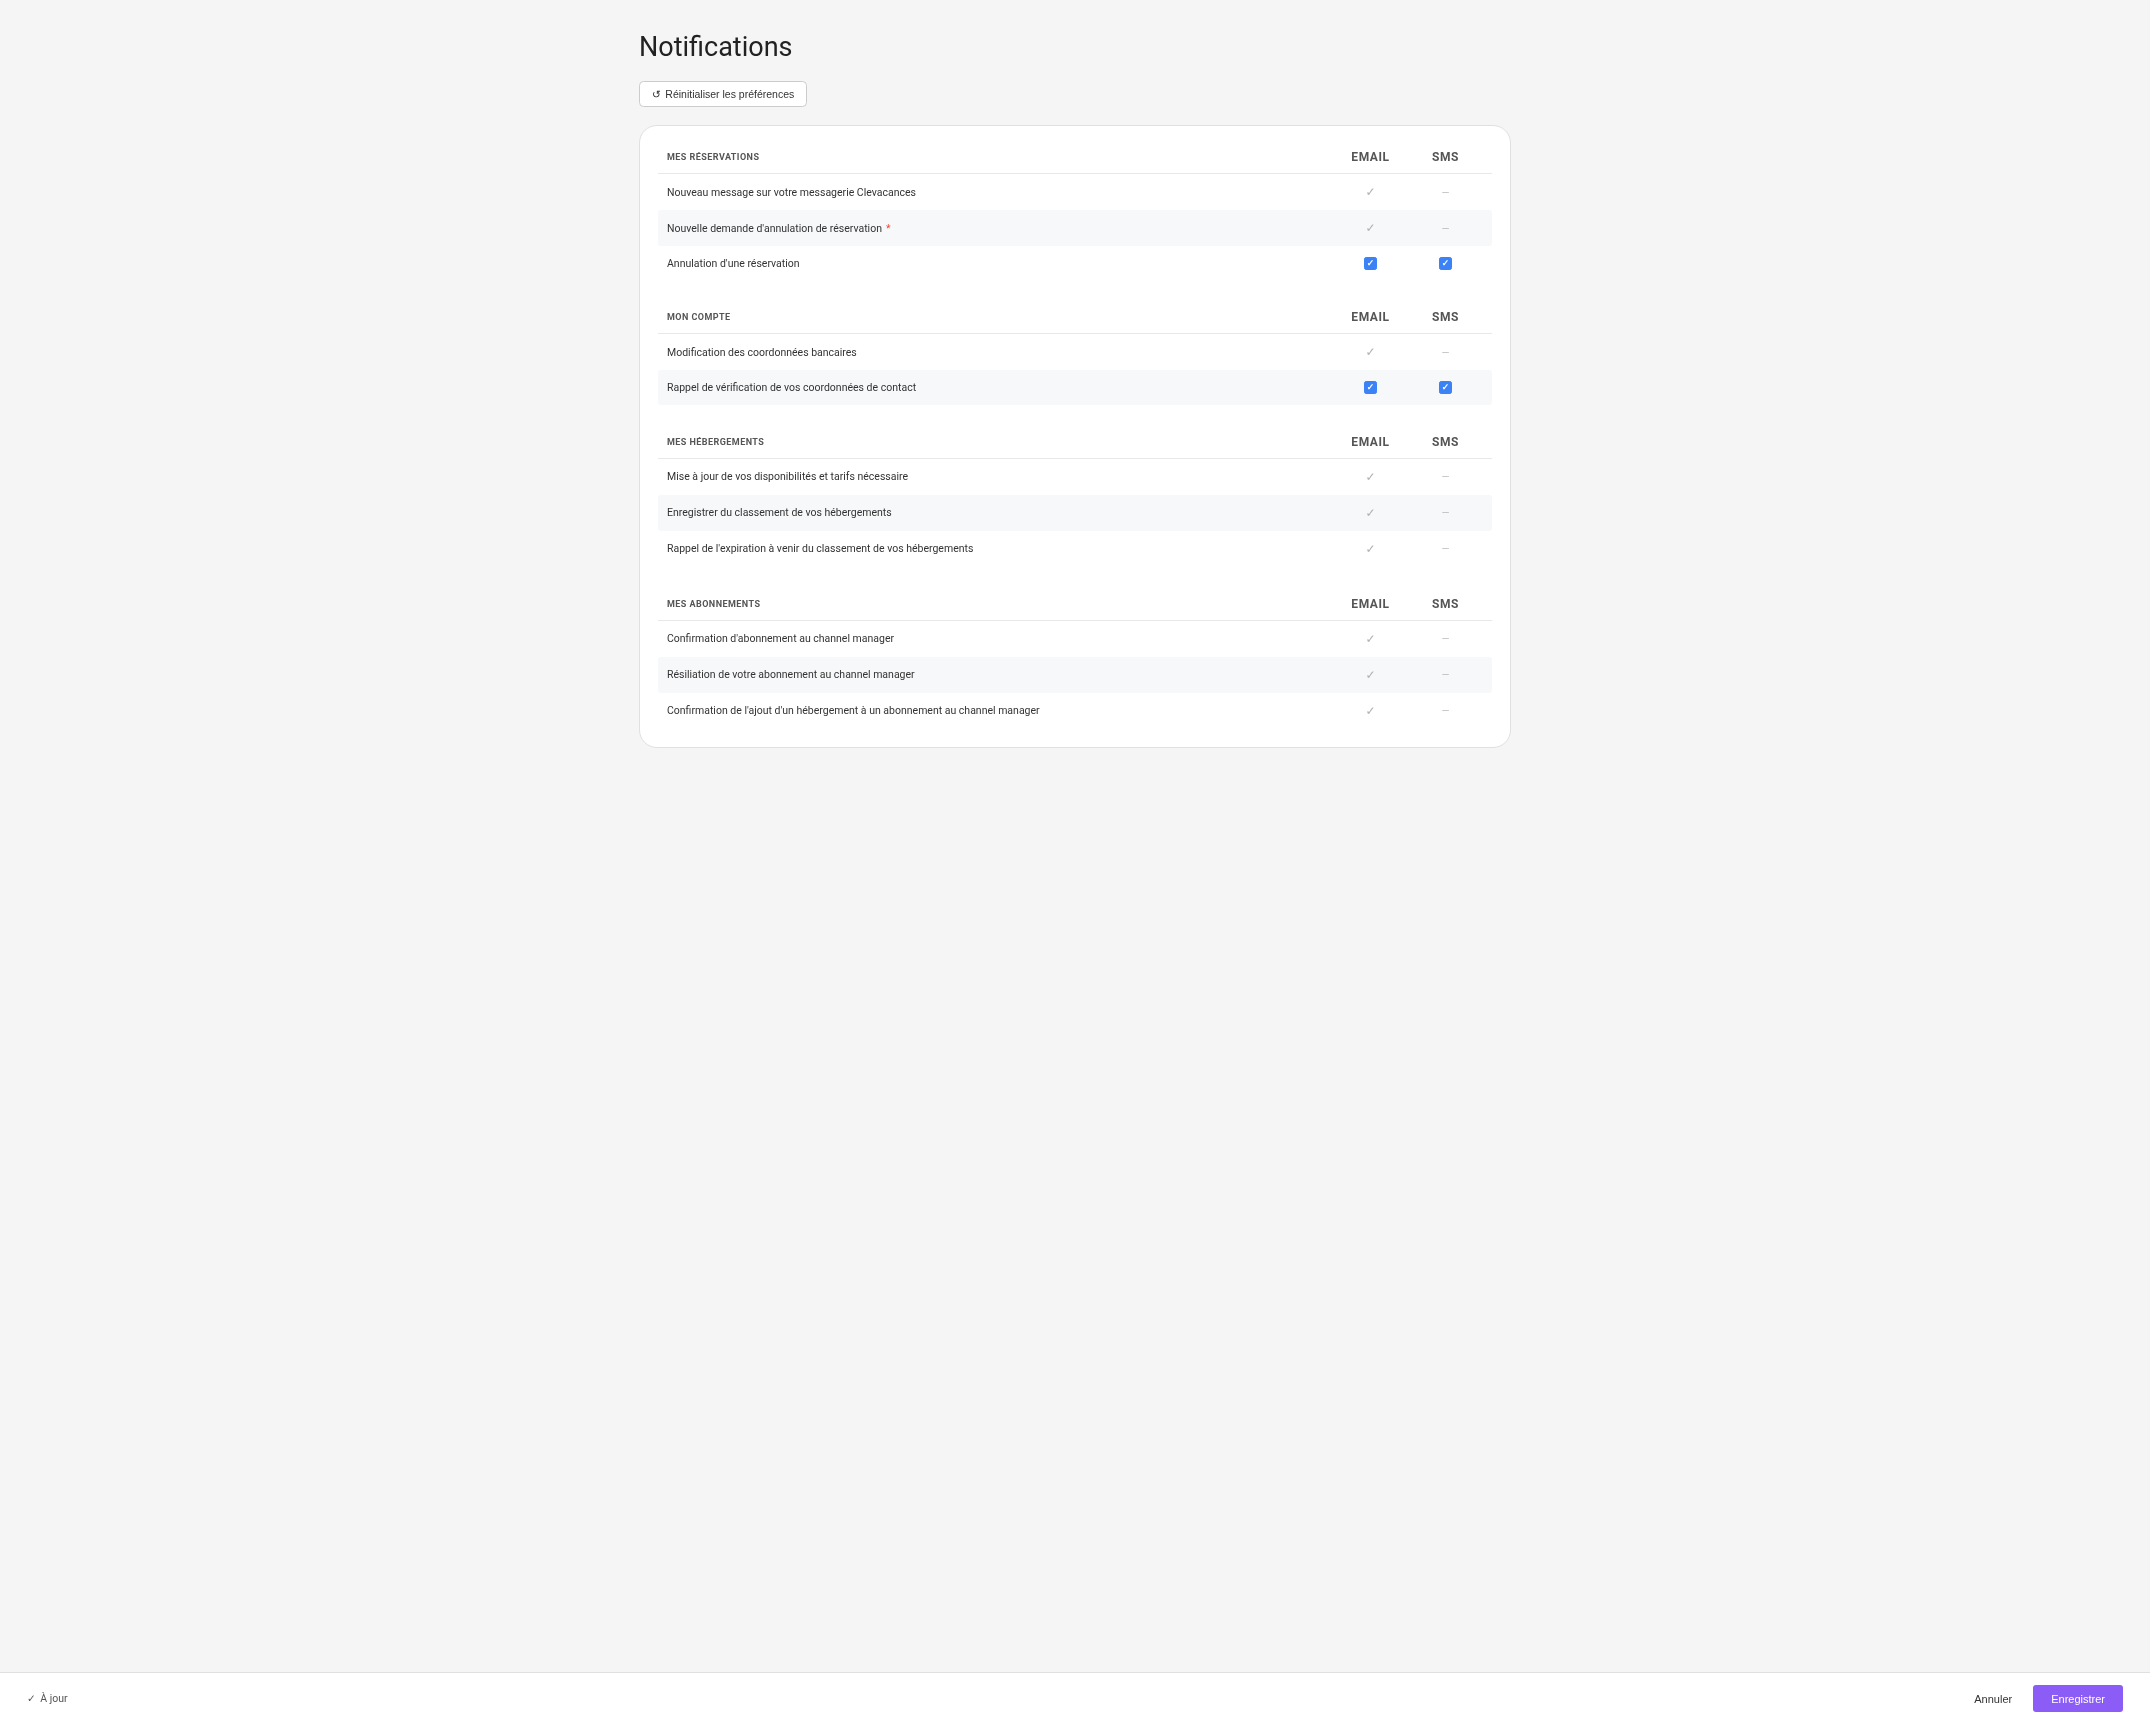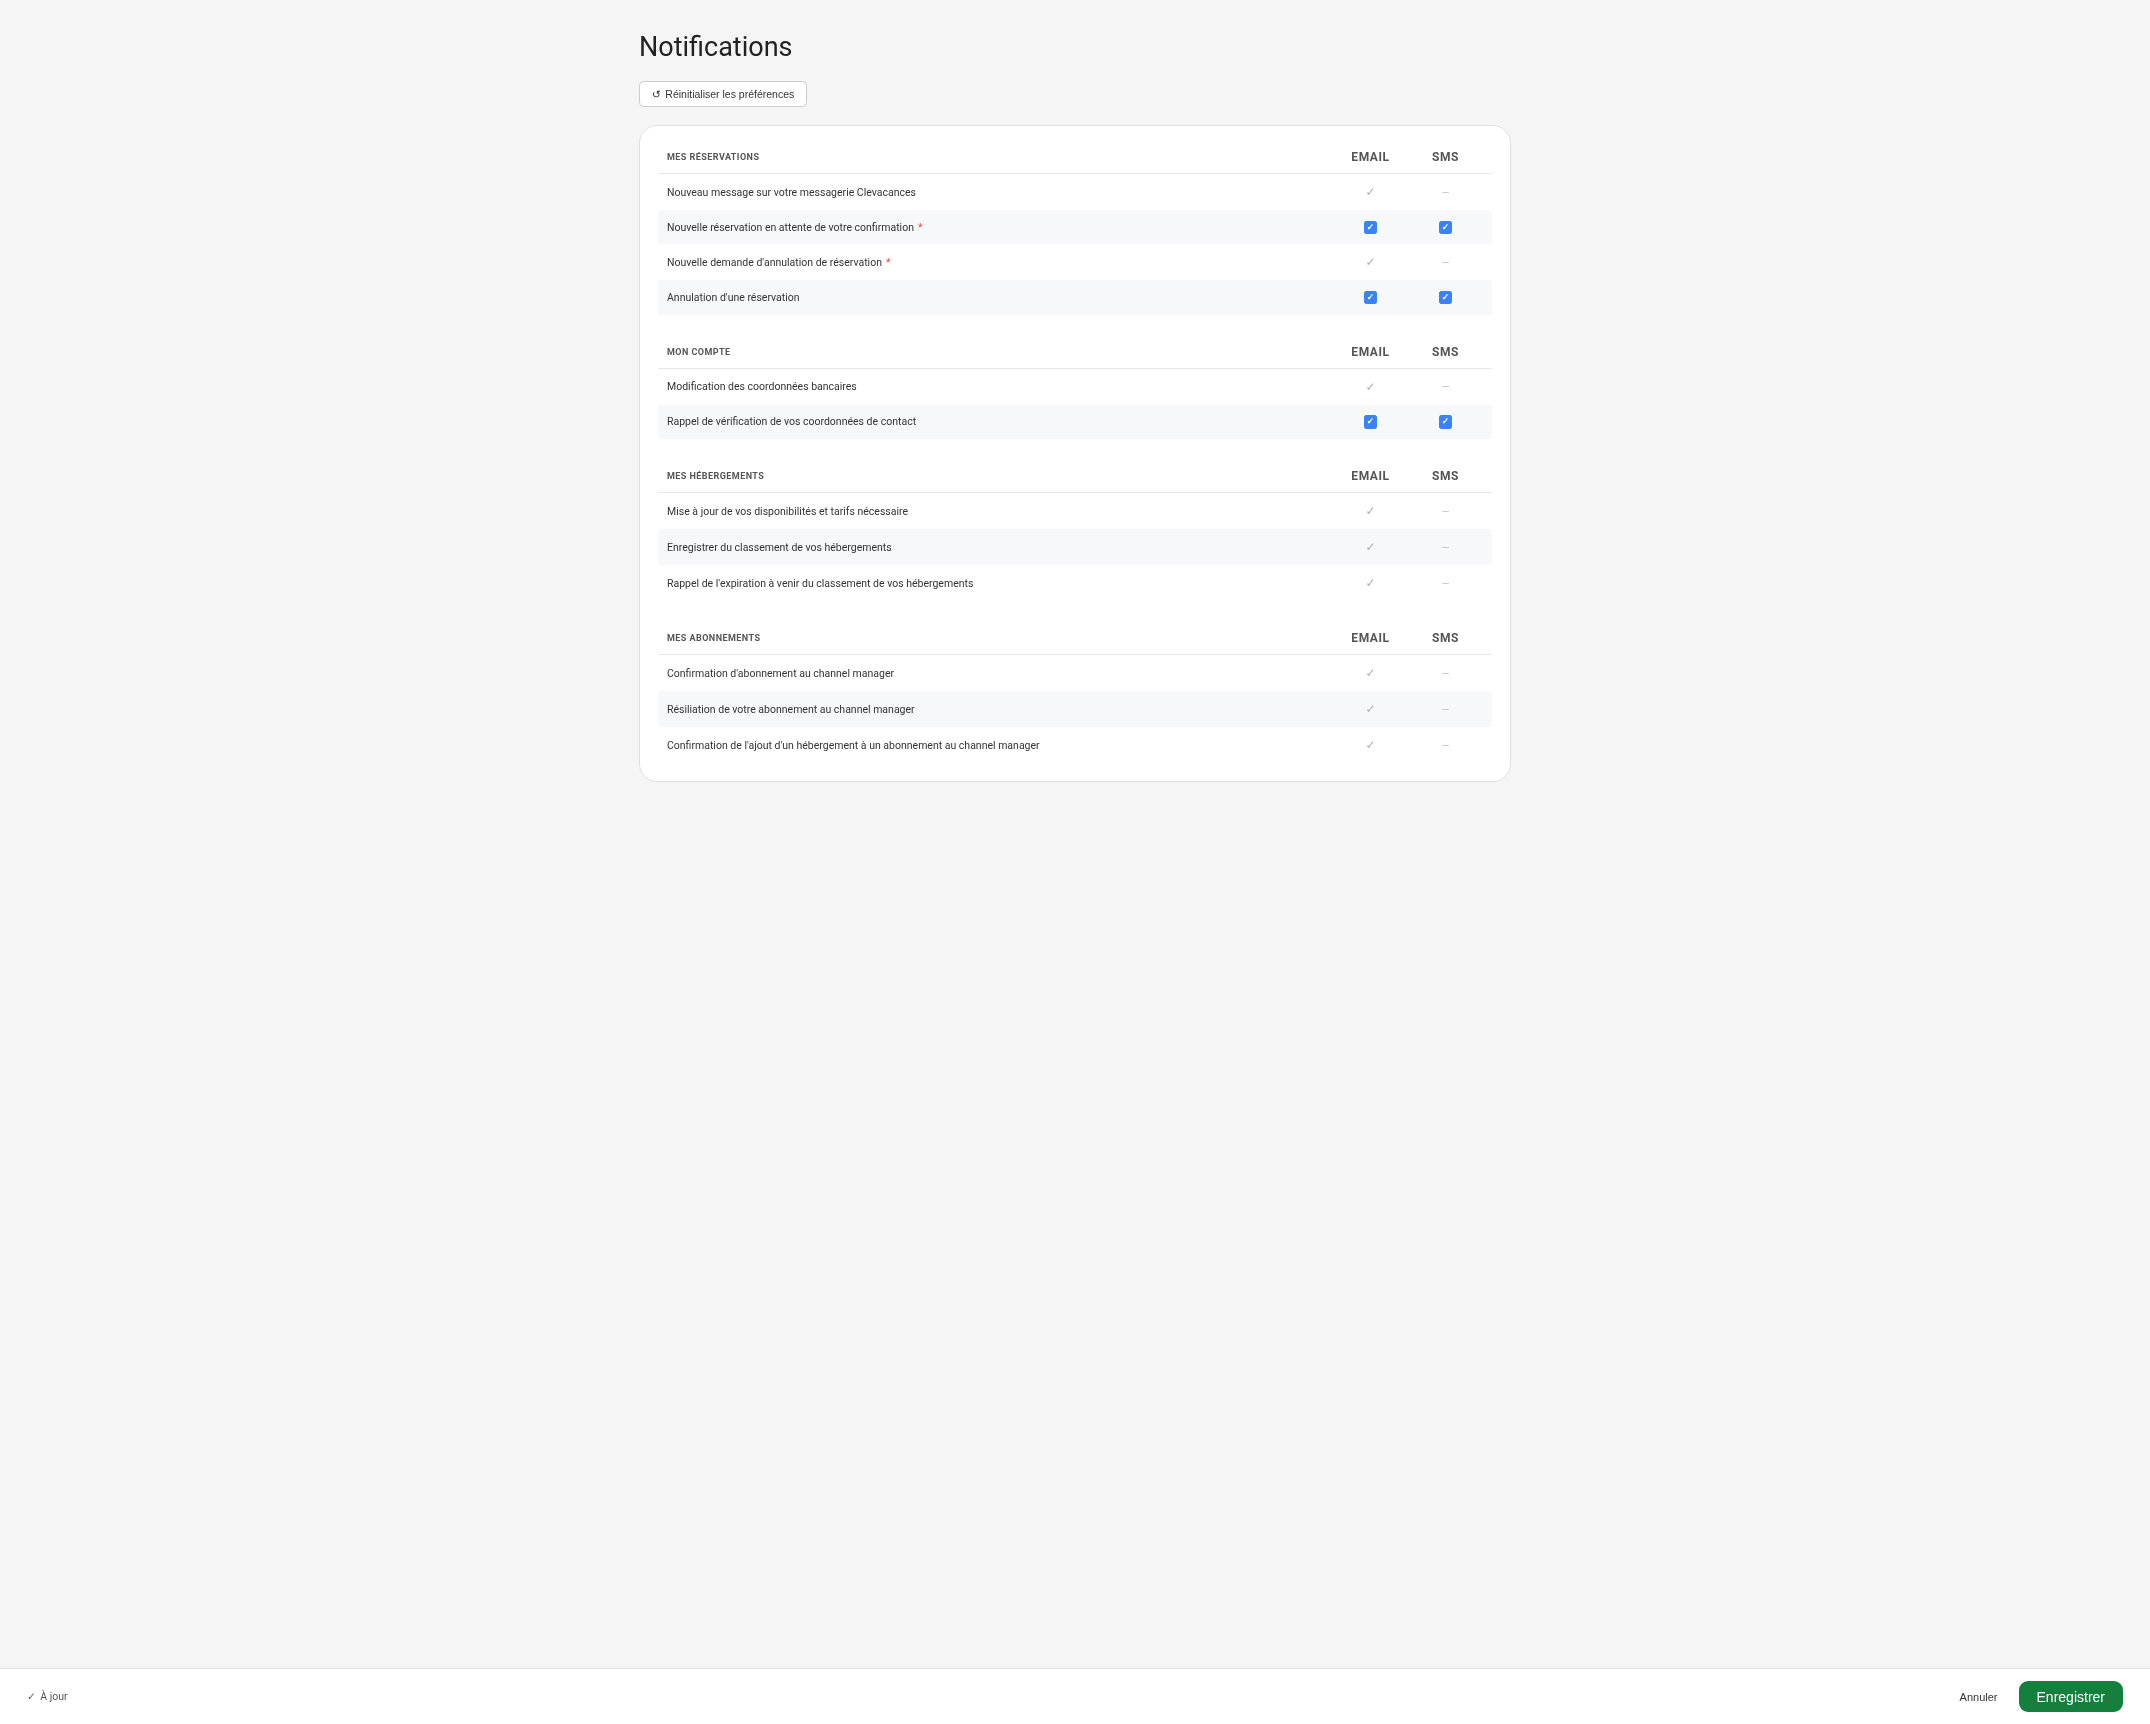--- a/index.html
+++ b/index.html
@@ -156,25 +156,25 @@
     .footer-status .check { color: #555; }
     .btn-cancel {
       background: transparent;
       border: none;
       font-size: 11px;
       color: #333;
       cursor: pointer;
       padding: 6px 9px;
     }
     .btn-save {
-      background: #15803d;
+      background: #8b5cf6;
       border: none;
-      border-radius: 9px;
+      border-radius: 3px;
       padding: 7.5px 18px;
-      font-size: 14px;
+      font-size: 11px;
       color: #fff;
       cursor: pointer;
     }
   </style>
 </head>
 <body>
 
 <div class="page-container">
   <h1 class="page-title">Notifications</h1>
 
@@ -192,29 +192,20 @@
             <span class="col-header">EMAIL</span>
             <span class="col-header">SMS</span>
           </div>
           <div class="notification-row">
             <div class="row-label">Nouveau message sur votre messagerie Clevacances</div>
             <div class="cell">
               <span class="check-disabled">✓</span>
             </div>
             <div class="cell">
               <span class="dash-disabled">–</span>
-            </div>
-          </div>
-          <div class="notification-row">
-            <div class="row-label">Nouvelle réservation en attente de votre confirmation<span class="required"> *</span></div>
-            <div class="cell">
-              <div class="checkbox-blue"></div>
-            </div>
-            <div class="cell">
-              <div class="checkbox-blue"></div>
             </div>
           </div>
           <div class="notification-row">
             <div class="row-label">Nouvelle demande d'annulation de réservation<span class="required"> *</span></div>
             <div class="cell">
               <span class="check-disabled">✓</span>
             </div>
             <div class="cell">
               <span class="dash-disabled">–</span>
             </div>

